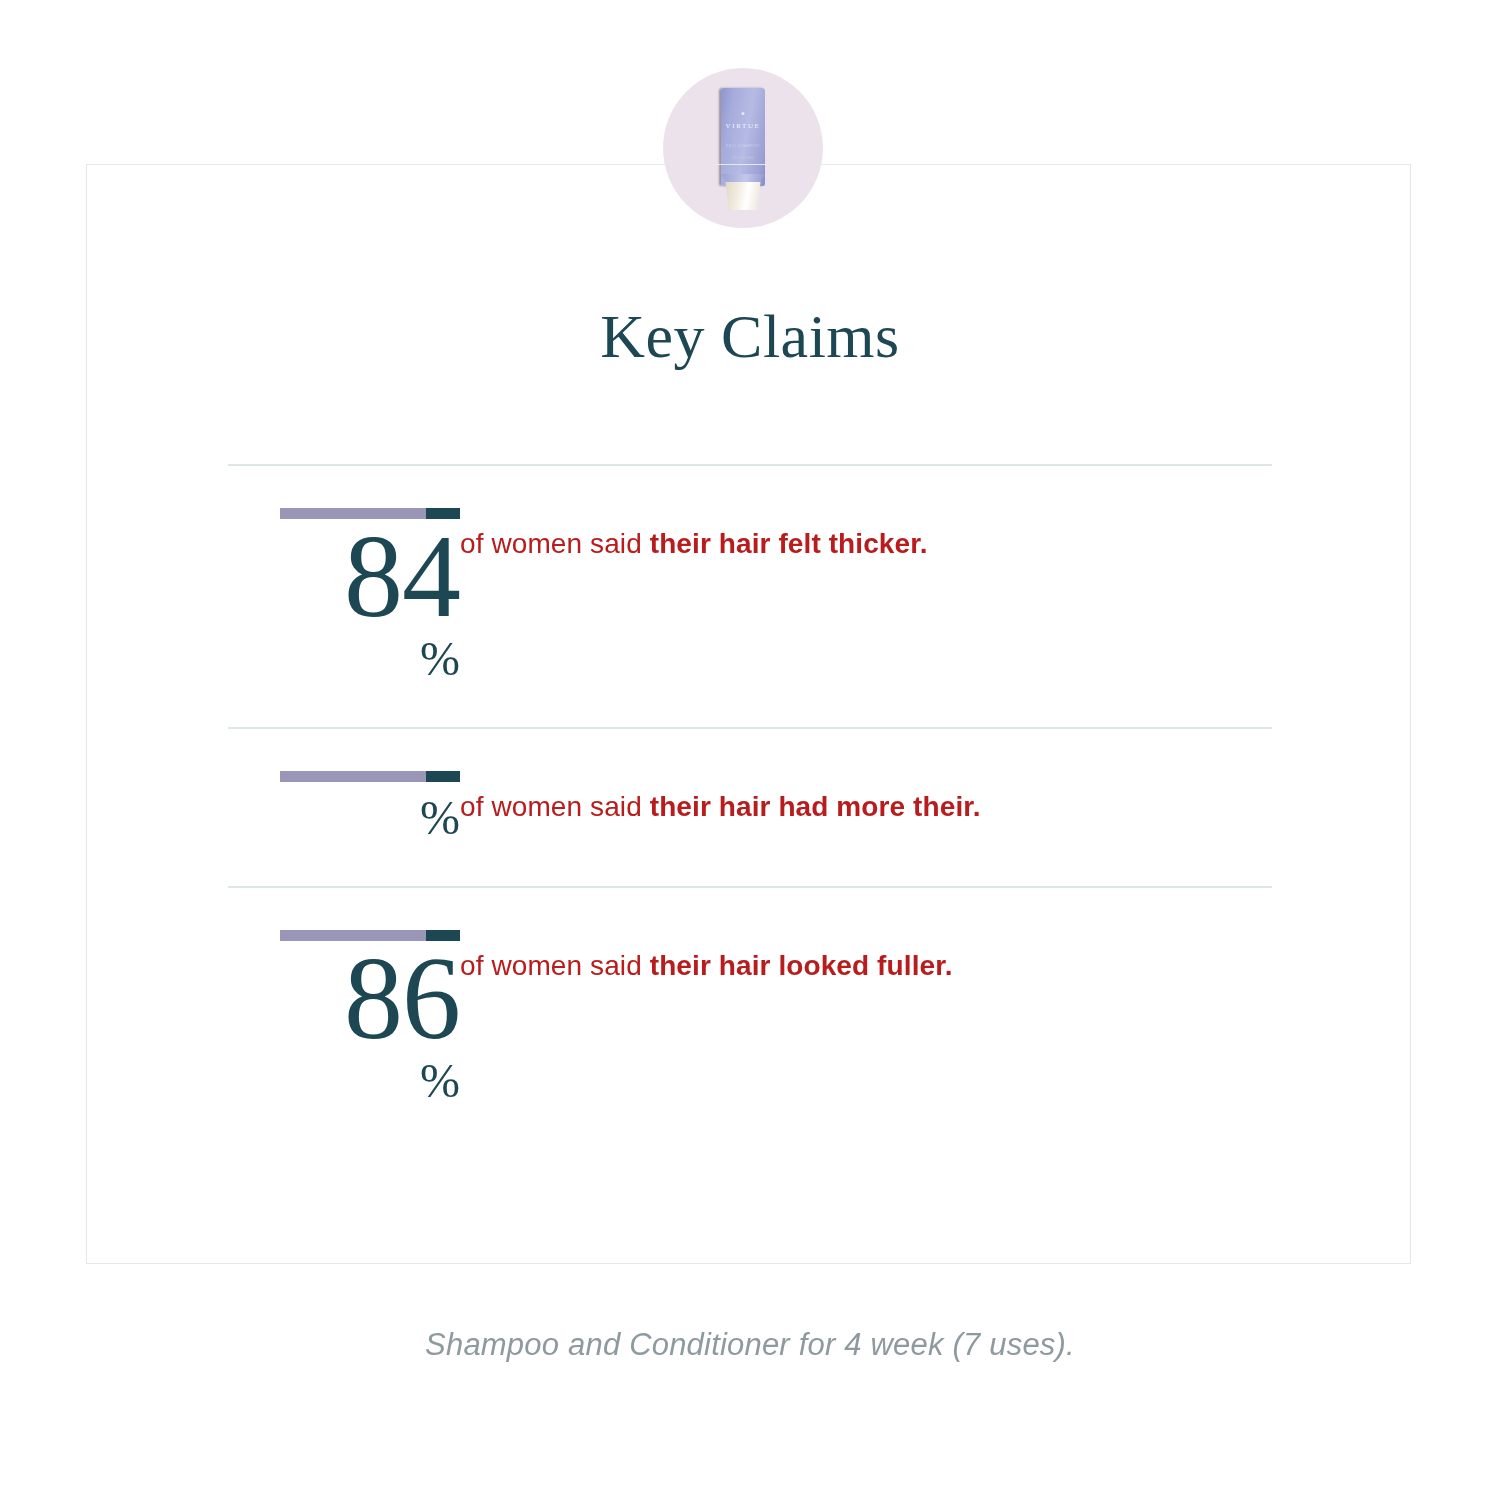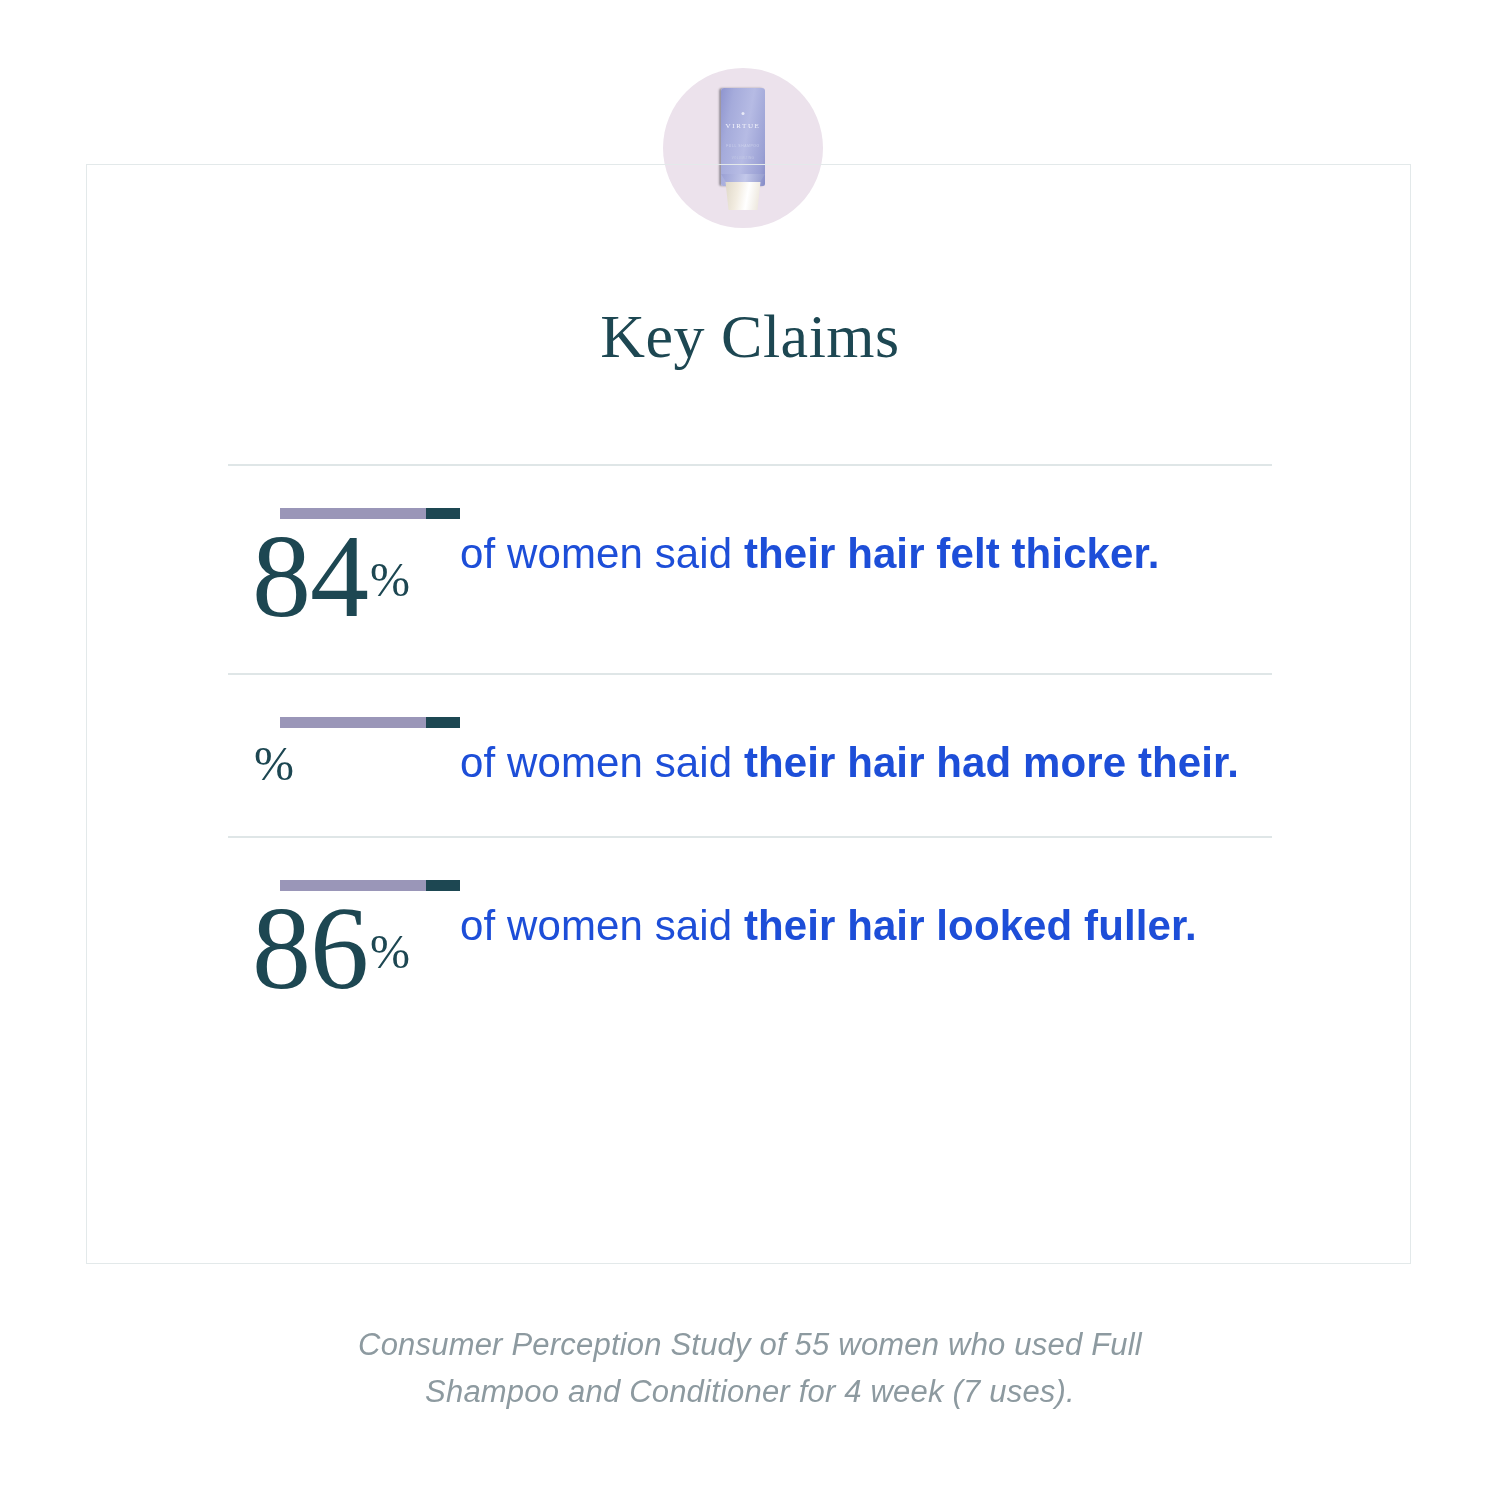--- a/index.html
+++ b/index.html
@@ -171,45 +171,46 @@
   .stat-bar .seg-light {
     flex: 1 1 auto;
     background: #9a96b8;
   }
   .stat-bar .seg-dark {
     flex: 0 0 34px;
     background: #1d4752;
   }
   .stat-number-wrap {
     display: flex;
-    align-items: center;
-    margin-left: 16px;
+    align-items: flex-end;
+    margin-left: 10px;
     padding-left: 8px;
+    flex-direction: column;
   }
   .stat-number {
     font-family: "Liberation Serif", serif;
     font-size: 118px;
     line-height: 0.88;
     color: #1d4752;
     letter-spacing: -1px;
   }
   .stat-percent {
     font-family: "Liberation Serif", serif;
     font-size: 48px;
     line-height: 1;
     color: #1d4752;
     margin-top: 6px;
     margin-left: 2px;
   }
   .claim-text {
     flex: 1 1 auto;
     padding-top: 16px;
-    font-size: 42px;
+    font-size: 28px;
     line-height: 1.42;
-    color: #1d4ed8;
+    color: #b91c1c;
     letter-spacing: 0.1px;
     font-weight: 400;
   }
   .claim-text b {
     font-weight: 700;
   }
 
   
   .footnote {
     position: absolute;
@@ -291,17 +292,16 @@
           <span class="stat-number">86</span>
           <span class="stat-percent">%</span>
         </div>
       </div>
       <div class="claim-text"><span>of women said </span><b>their hair looked fuller.</b></div>
     </div>
 
   </div>
 
   <div class="footnote">
-    <div>Consumer Perception Study of 55 women who used Full</div>
     <div>Shampoo and Conditioner for 4 week (7 uses).</div>
   </div>
 
 </div>
 
 </body></html>

